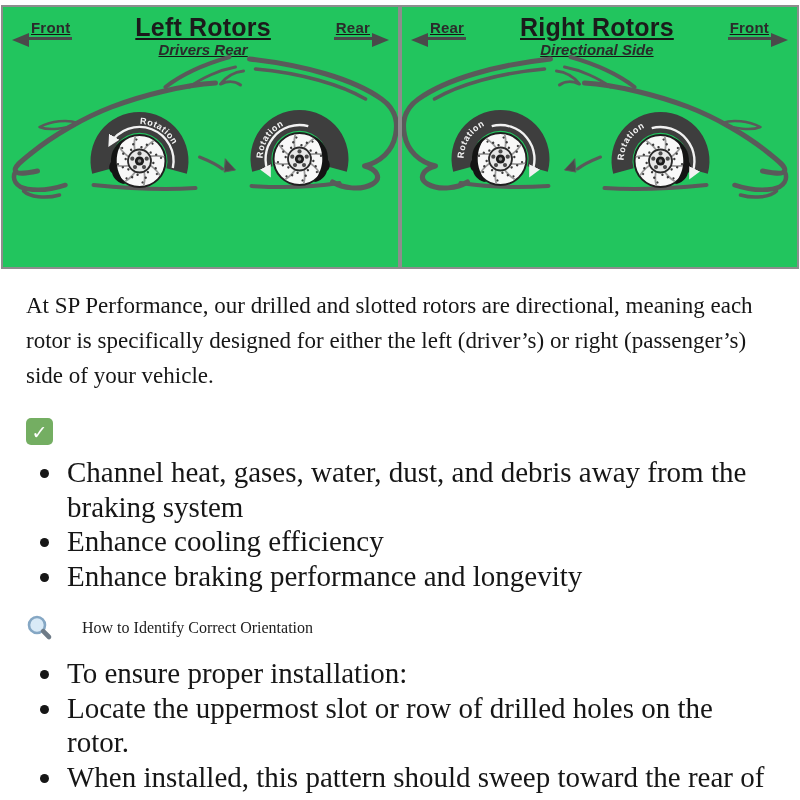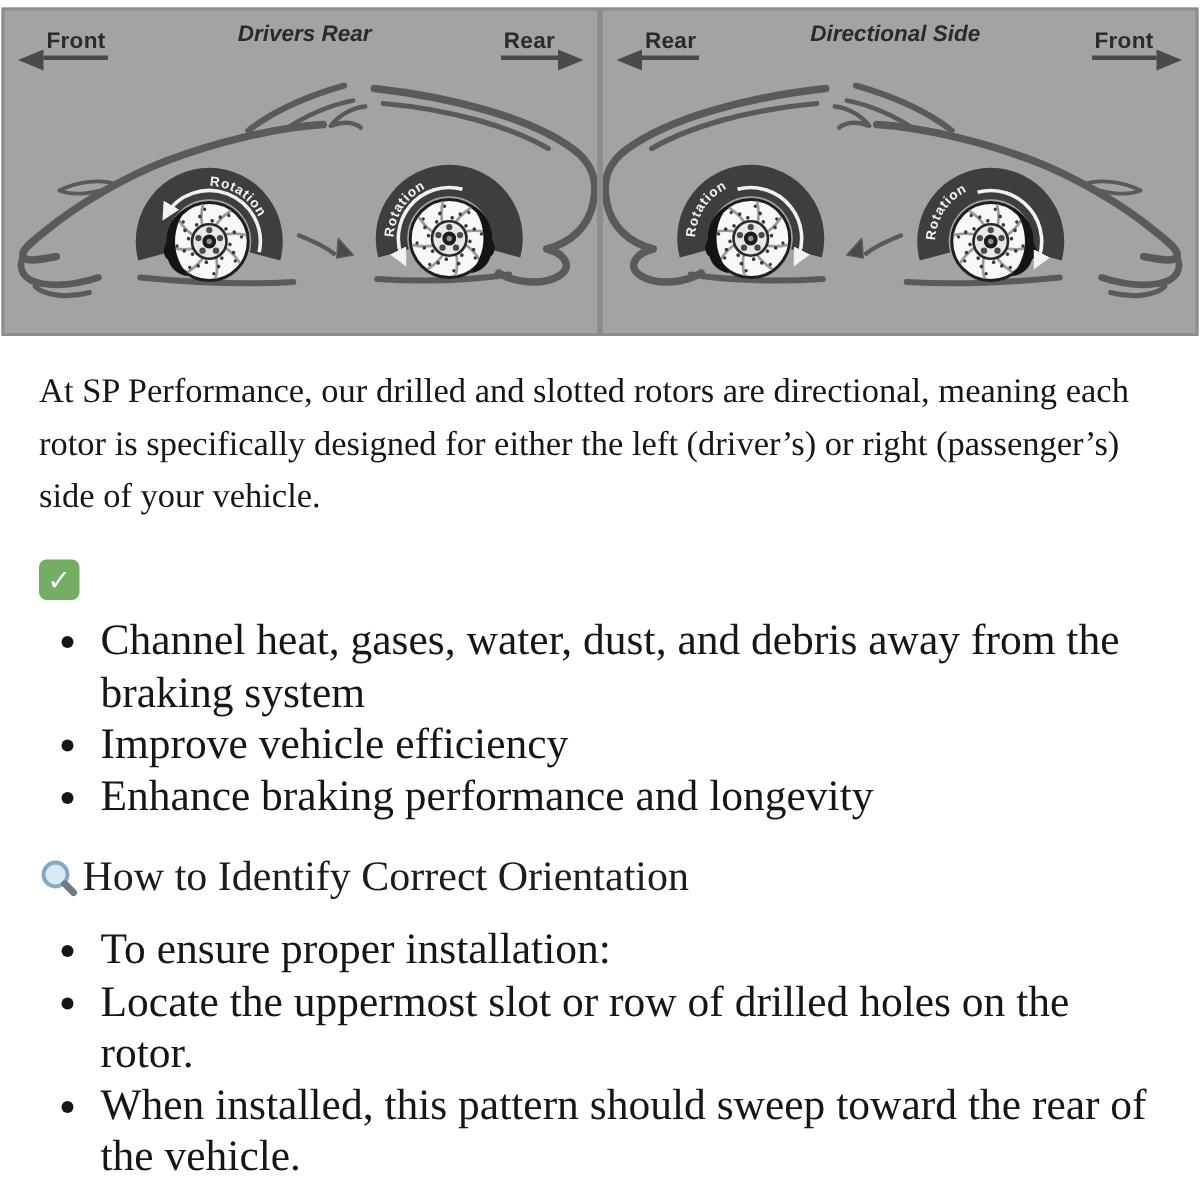--- a/index.html
+++ b/index.html
@@ -5,22 +5,22 @@
   * { box-sizing: border-box; }
   html,body { margin:0; padding:0; }
   body {
     width:800px; height:800px; background:#ffffff; overflow:hidden;
     font-family:"Liberation Serif", serif; color:#161616;
   }
 
   
   .diagram { display:flex; margin:5px 1px 0 1px; }
   .panel {
-    flex:1; height:219px; border:2.5px solid #8d8d8d; background:#a3a3a3;
-    position:relative; overflow:hidden;
+    flex:1; height:264px; border:2.5px solid #8d8d8d; background:#22c55e;
+    position:relative; overflow:hidden;text-decoration:underline;
   }
   .panel-header {
     display:flex; justify-content:space-between; align-items:flex-start;
     padding:9px 26px 0 26px; height:52px;
     font-family:"Liberation Sans", sans-serif;
   }
   .dirlabel {
     position:relative; font-weight:bold; font-size:15px; color:#2b2b2b;
     border-bottom:3.5px solid #4a4a4a; padding:0 2px 1px 2px; margin-top:3px;
     letter-spacing:.2px;
@@ -50,35 +50,36 @@
   .check-icon {
     width:27px; height:27px; border-radius:5px; background:#74ae62;
     display:inline-flex; align-items:center; justify-content:center;
     color:#ffffff; font-family:"DejaVu Sans", sans-serif;
     font-size:19px; font-weight:bold; flex:0 0 auto;
   }
   .lead { margin:22px 0 0 0; font-size:23px; line-height:35px; }
   .content ul { margin:10px 0 0 0; padding-left:38px; max-width:740px; }
   .content li { font-size:29px; line-height:34.5px; padding-left:3px; }
   .h-how {
-    margin:21px 0 0 0; display:flex; align-items:center; gap:2px;
-    font-size:28px; font-weight:normal; color:#1c1c1c;
+    margin:21px 0 0 0; display:flex; align-items:center; gap:29px;
+    font-size:16px; font-weight:normal; color:#1c1c1c;
   }
   .mag-icon { flex:0 0 auto; }
   .how-list { margin-top:15px !important; }
 </style>
 </head>
 <body>
 
 <div class="diagram">
 
   <div class="panel">
     <div class="panel-header">
       <span class="dirlabel arrow-left">Front</span>
       <div class="panel-titles">
+        <div class="panel-title">Left Rotors</div>
         <div class="panel-subtitle">Drivers Rear</div>
       </div>
       <span class="dirlabel arrow-right">Rear</span>
     </div>
 
     <svg class="car-svg" viewBox="0 0 394 158">
       <defs>
         <marker id="ah" viewBox="0 0 10 10" refX="7" refY="5" markerWidth="5" markerHeight="5" orient="auto">
           <path d="M0 0 L10 5 L0 10 Z" fill="#f2f2f2"></path>
         </marker>
@@ -162,20 +163,21 @@
           <textPath href="#tp-lr" startOffset="10%">Rotation</textPath>
         </text>
       </g>
     </svg>
   </div>
 
   <div class="panel">
     <div class="panel-header">
       <span class="dirlabel arrow-left">Rear</span>
       <div class="panel-titles">
+        <div class="panel-title">Right Rotors</div>
         <div class="panel-subtitle">Directional Side</div>
       </div>
       <span class="dirlabel arrow-right">Front</span>
     </div>
 
     <svg class="car-svg" viewBox="0 0 394 158">
       <use href="#car-body" transform="translate(394,0) scale(-1,1)"></use>
 
       <g transform="translate(98,104)">
         <use href="#wheel" transform="scale(-1,1)"></use>
@@ -204,21 +206,21 @@
 
   <p class="intro">At SP Performance, our drilled and slotted rotors are directional, meaning each rotor is specifically designed for either the left (driver’s) or right (passenger’s) side of your vehicle.</p>
 
   <div class="h-why">
     <span class="check-icon">✓</span>
   </div>
 
 
   <ul>
     <li>Channel heat, gases, water, dust, and debris away from the braking system</li>
-    <li>Improve vehicle efficiency</li>
+    <li>Enhance cooling efficiency</li>
     <li>Enhance braking performance and longevity</li>
   </ul>
 
   <div class="h-how">
     <svg class="mag-icon" width="27" height="27" viewBox="0 0 27 27">
       <circle cx="11" cy="11" r="8" fill="#d9eaf7" stroke="#85a7c4" stroke-width="2.6"></circle>
       <line x1="17.2" y1="17.2" x2="23" y2="23" stroke="#6e7b87" stroke-width="4.6" stroke-linecap="round"></line>
     </svg>
     <span>How to Identify Correct Orientation</span>
   </div>

